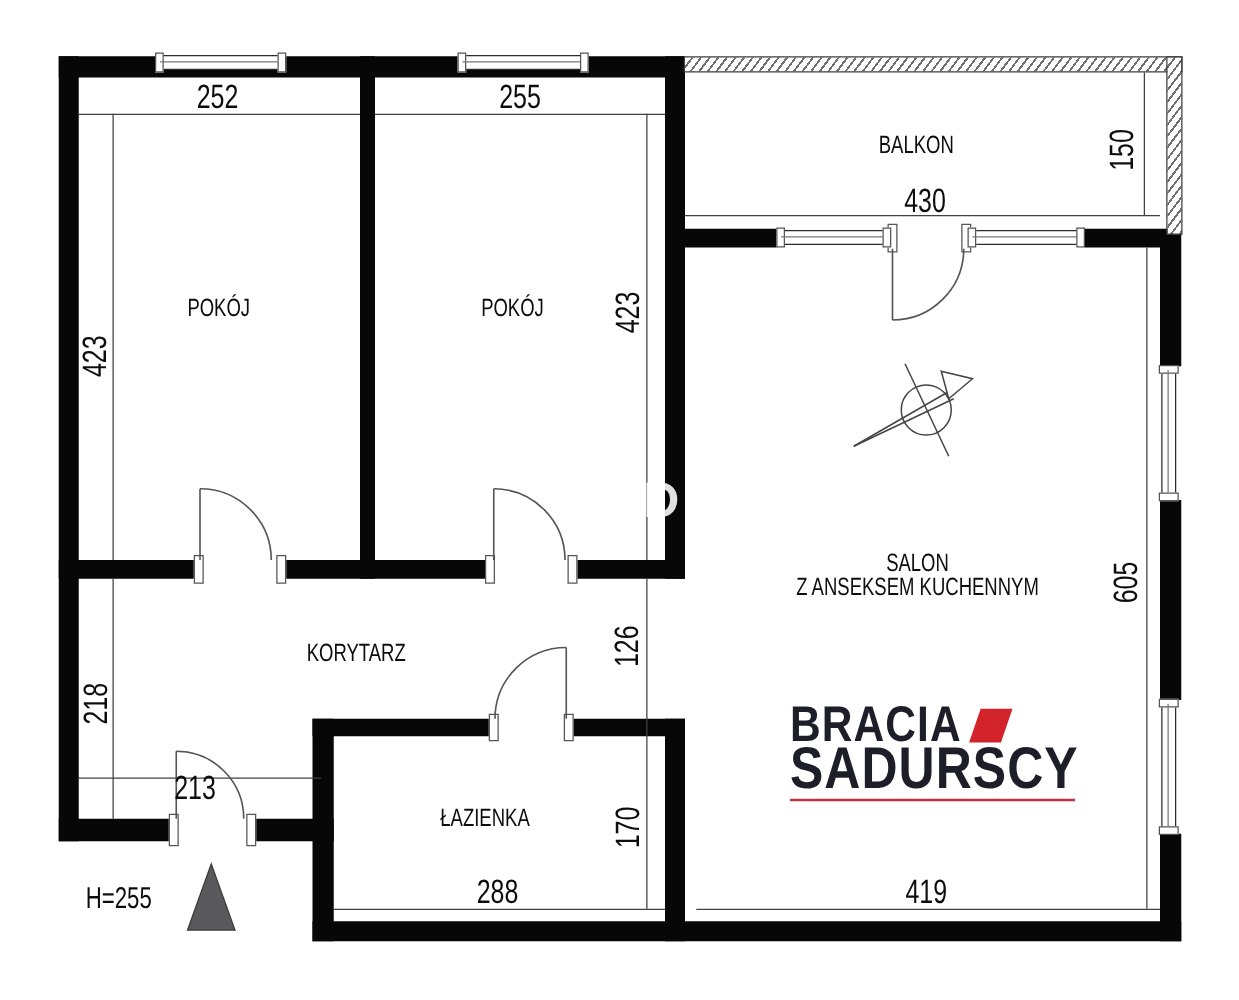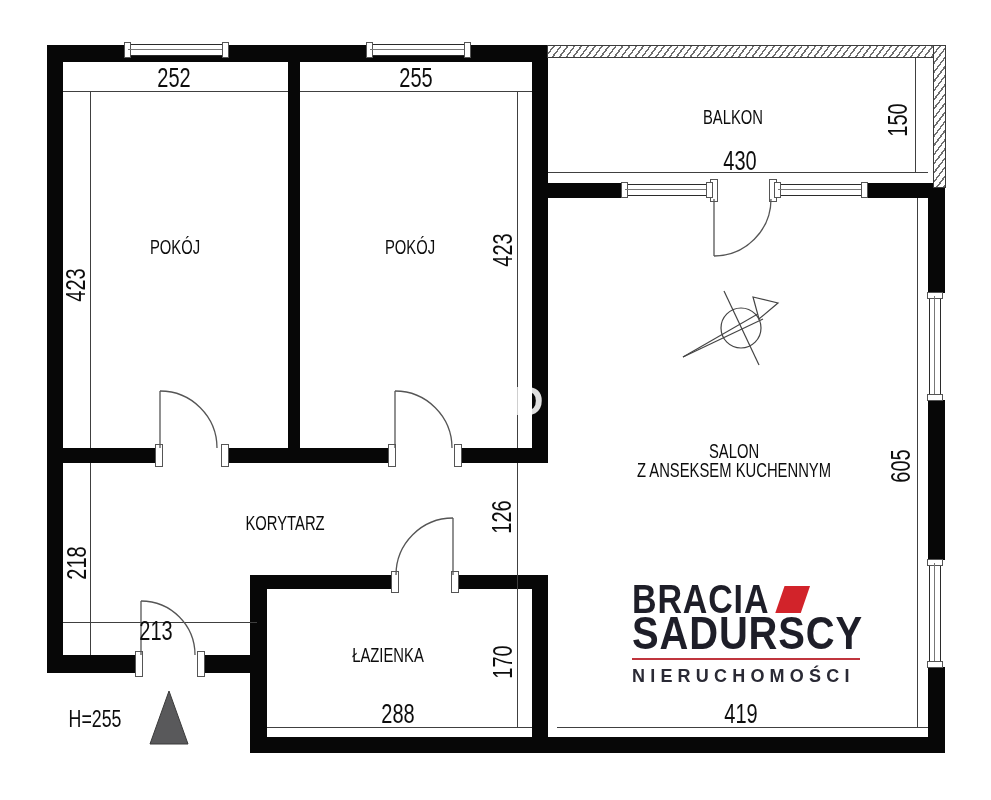--- a/index.html
+++ b/index.html
@@ -23,21 +23,21 @@
   .win.v::before{top:-2px;left:-3px;right:-3px;height:5px;}
   .win.v::after{bottom:-2px;left:-3px;right:-3px;height:5px;}
   .win .m{position:absolute;background:#777;}
   .win.h .m{left:2px;right:2px;top:4px;height:1px;}
   .win.v .m{top:2px;bottom:2px;left:4px;width:1px;}
   .rail{position:absolute;box-sizing:border-box;border:1px solid #3c3c3c;
         background:repeating-linear-gradient(127deg,#ffffff 0 4px,#6f6f6f 4px 5.5px);z-index:2;}
   #doors-svg{position:absolute;left:0;top:0;z-index:5;pointer-events:none;}
   #watermark{position:absolute;left:529px;top:401px;transform:translate(-50%,-50%);
              font-size:40px;font-weight:bold;color:rgba(255,255,255,.88);z-index:7;}
-  #logo{position:absolute;left:632px;top:584px;width:300px;height:102px;z-index:6;color:#1e1e28;}
+  #logo{position:absolute;left:632px;top:565px;width:300px;height:102px;z-index:6;color:#1e1e28;}
   #logo .r1{position:absolute;left:0;top:0;display:flex;align-items:flex-start;transform:scaleX(.85);transform-origin:left top;}
   #logo .r1 span{font-size:40px;font-weight:bold;line-height:30px;letter-spacing:1px;}
   #logo .accent{width:30px;height:27px;background:#d2232a;transform:skewX(-22deg);margin-left:12px;margin-top:2px;}
   #logo .r2{position:absolute;left:0;top:31px;font-size:47px;font-weight:bold;line-height:36px;letter-spacing:1px;
             transform:scaleX(.85);transform-origin:left top;}
   #logo .rline{position:absolute;left:0;top:74px;width:228px;height:2px;background:#c0353d;}
   #logo .r3{position:absolute;left:0;top:82px;font-size:18px;font-weight:bold;letter-spacing:5.2px;color:#2a2a35;}
   .salonlbl{text-align:center;line-height:19px;}
 </style>
 </head>
@@ -170,16 +170,15 @@
 
   <div id="watermark">D</div>
 
   <div id="logo">
     <div class="r1">
       <span>BRACIA</span>
       <div class="accent"></div>
     </div>
     <div class="r2">SADURSCY</div>
     <div class="rline"></div>
-    <div class="r3">NIERUCHOMOŚCI</div>
   </div>
 
 </div>
 
 </body></html>

